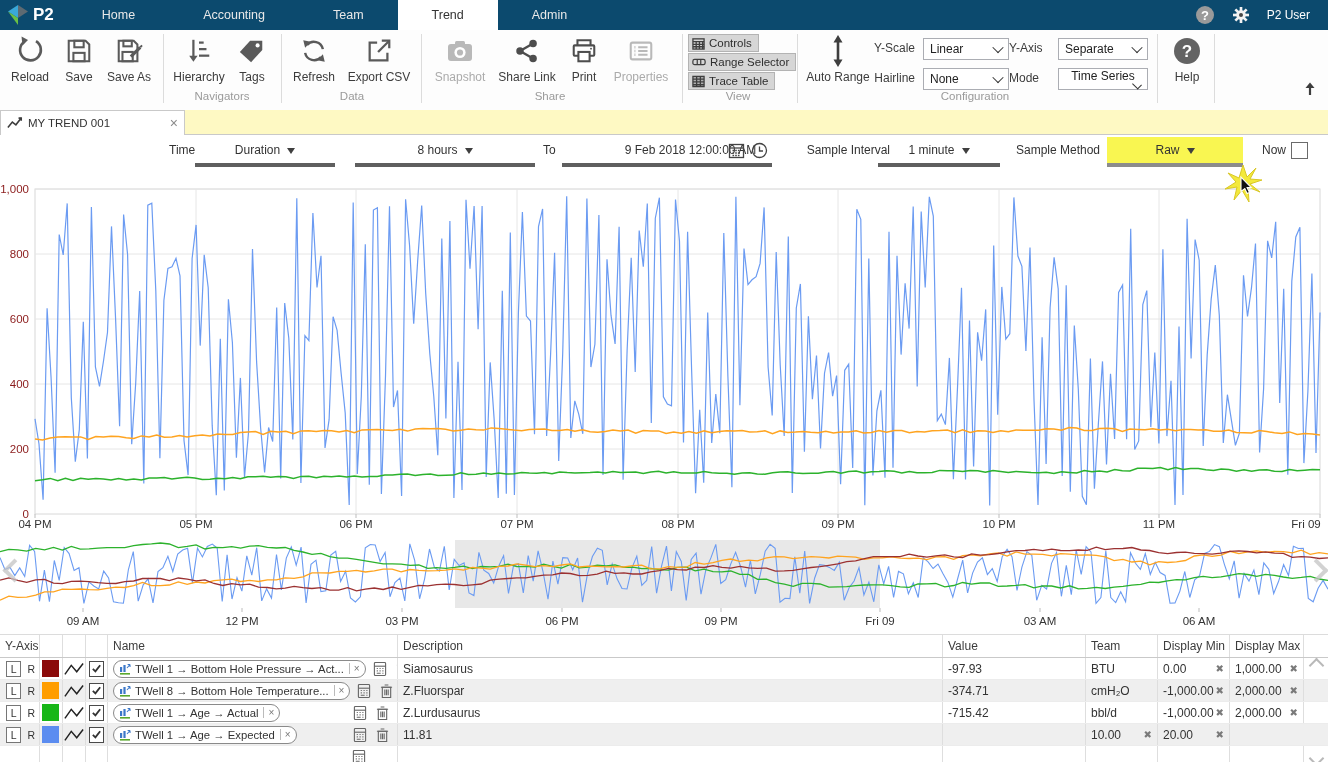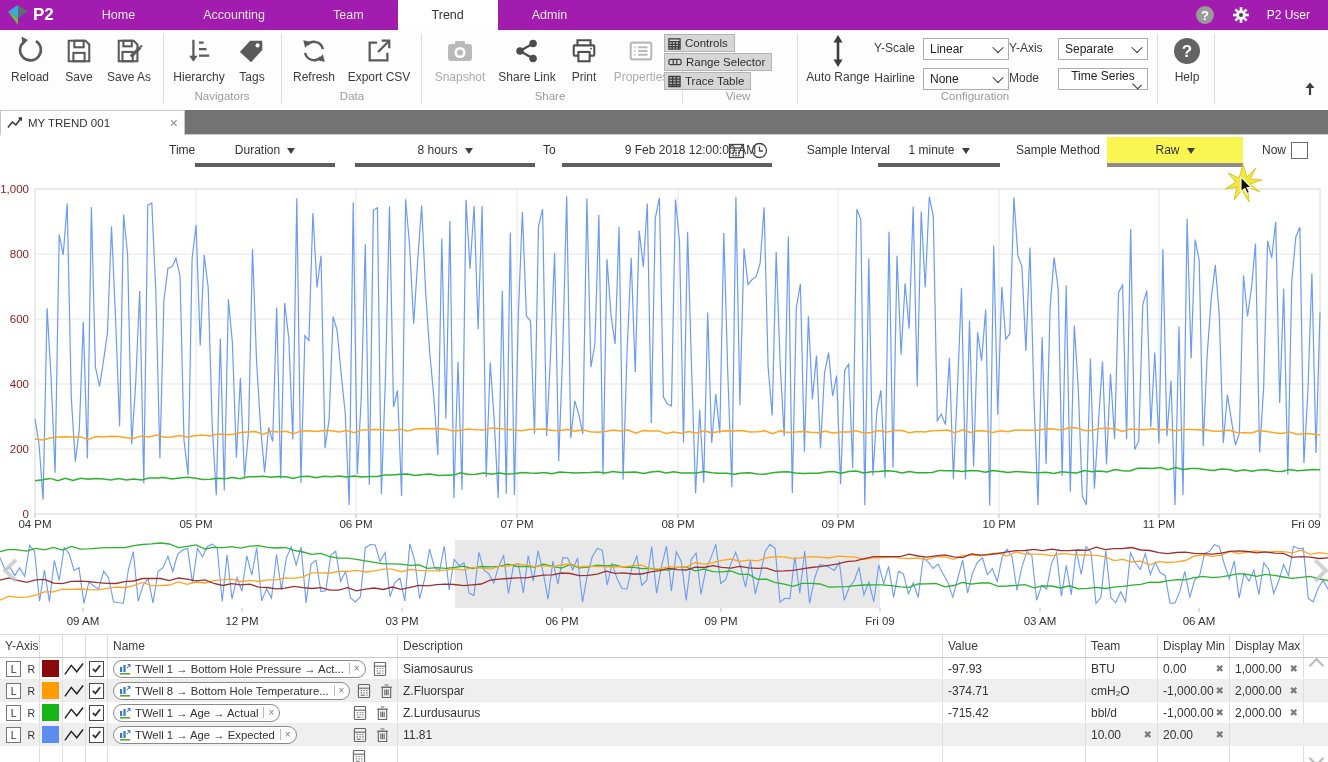--- a/index.html
+++ b/index.html
@@ -1,41 +1,41 @@
 <!DOCTYPE html>
 <html><head>
 <meta charset="utf-8">
 <style>
   html,body{margin:0;padding:0;background:#fff;}
   body{font-family:"Liberation Sans","DejaVu Sans",sans-serif;color:#333;-webkit-font-smoothing:antialiased;}
   #app{position:relative;width:1328px;height:762px;overflow:hidden;background:#fff;}
 
   
-  .topbar{position:absolute;left:0;top:0;width:1328px;height:30px;background:#a21caf;display:flex;align-items:stretch;}
+  .topbar{position:absolute;left:0;top:0;width:1328px;height:30px;background:#0c4a6e;display:flex;align-items:stretch;}
   .logo{display:flex;align-items:center;gap:3px;padding:0 14px 0 6px;}
   .logo-text{color:#fff;font-weight:bold;font-size:17px;letter-spacing:0;}
   .nav-item{color:#e8e8e8;font-size:12.5px;display:flex;align-items:center;padding:0 34px;cursor:default;}
   .nav-item.active{background:#fff;color:#333;}
   .topbar-right{margin-left:auto;display:flex;align-items:center;gap:16px;padding-right:18px;color:#fff;font-size:12px;}
 
   
   .ribbon{position:absolute;left:0;top:30px;width:1328px;height:80px;background:#fdfdfd;border-bottom:1px solid #d5d5d5;}
   .rbtn{position:absolute;top:5px;display:flex;flex-direction:column;align-items:center;gap:3px;font-size:12px;color:#3c3c3c;white-space:nowrap;}
   .rbtn .ric{height:32px;display:flex;align-items:center;justify-content:center;}
   .rbtn.disabled{color:#ababab;}
   .rdiv{position:absolute;top:4px;bottom:7px;width:1px;background:#dcdcdc;}
   .rgroup{position:absolute;top:60px;font-size:11.5px;color:#9a9a9a;text-align:center;}
-  .vtoggle{position:absolute;left:664px;height:16px;background:#d6d6d6;border:1px solid #b3b3b3;display:flex;align-items:center;gap:4px;padding:0 6px 0 3px;font-size:11.5px;color:#2e2e2e;white-space:nowrap;}
+  .vtoggle{position:absolute;left:688px;height:16px;background:#d6d6d6;border:1px solid #b3b3b3;display:flex;align-items:center;gap:4px;padding:0 6px 0 3px;font-size:11.5px;color:#2e2e2e;white-space:nowrap;}
   .rlabel{position:absolute;font-size:12px;color:#3c3c3c;white-space:nowrap;}
   .sel{position:absolute;height:20px;border:1px solid #abadb3;background:#fff;font-size:12px;color:#222;display:flex;align-items:center;padding:0 6px;}
   .sel .chev{width:7px;height:7px;border-right:1.7px solid #333;border-bottom:1.7px solid #333;transform:rotate(45deg) translate(-1px,-1px);margin-left:auto;}
   .collapse-arrow{position:absolute;left:1303px;top:52px;}
 
   
-  .tabbar{position:absolute;left:0;top:110px;width:1328px;height:25px;background:#737373;}
+  .tabbar{position:absolute;left:0;top:110px;width:1328px;height:25px;background:#fef9c3;}
   .tabline{position:absolute;left:172px;right:0;bottom:0;height:1px;background:#c9c9c9;}
   .tab{position:absolute;left:0;top:0;width:171px;height:24px;background:#fff;border:1px solid #c9c9c9;border-bottom:none;display:flex;align-items:center;gap:5px;padding:0 6px;font-size:11.5px;color:#333;}
   .tab-close{margin-left:auto;color:#8b8b8b;font-size:14px;line-height:1;cursor:default;}
 
   
   .timebar{position:absolute;left:0;top:135px;width:1328px;height:40px;font-size:12px;color:#333;}
   .tlabel{position:absolute;top:8px;white-space:nowrap;}
   .tdrop{position:absolute;top:8px;white-space:nowrap;text-align:center;}
   .dtri{display:inline-block;width:0;height:0;border-left:4.5px solid transparent;border-right:4.5px solid transparent;border-top:6px solid #3f3f3f;margin-left:7px;vertical-align:middle;}
   .uline{position:absolute;top:28px;height:4px;background:#5f5f5f;}

